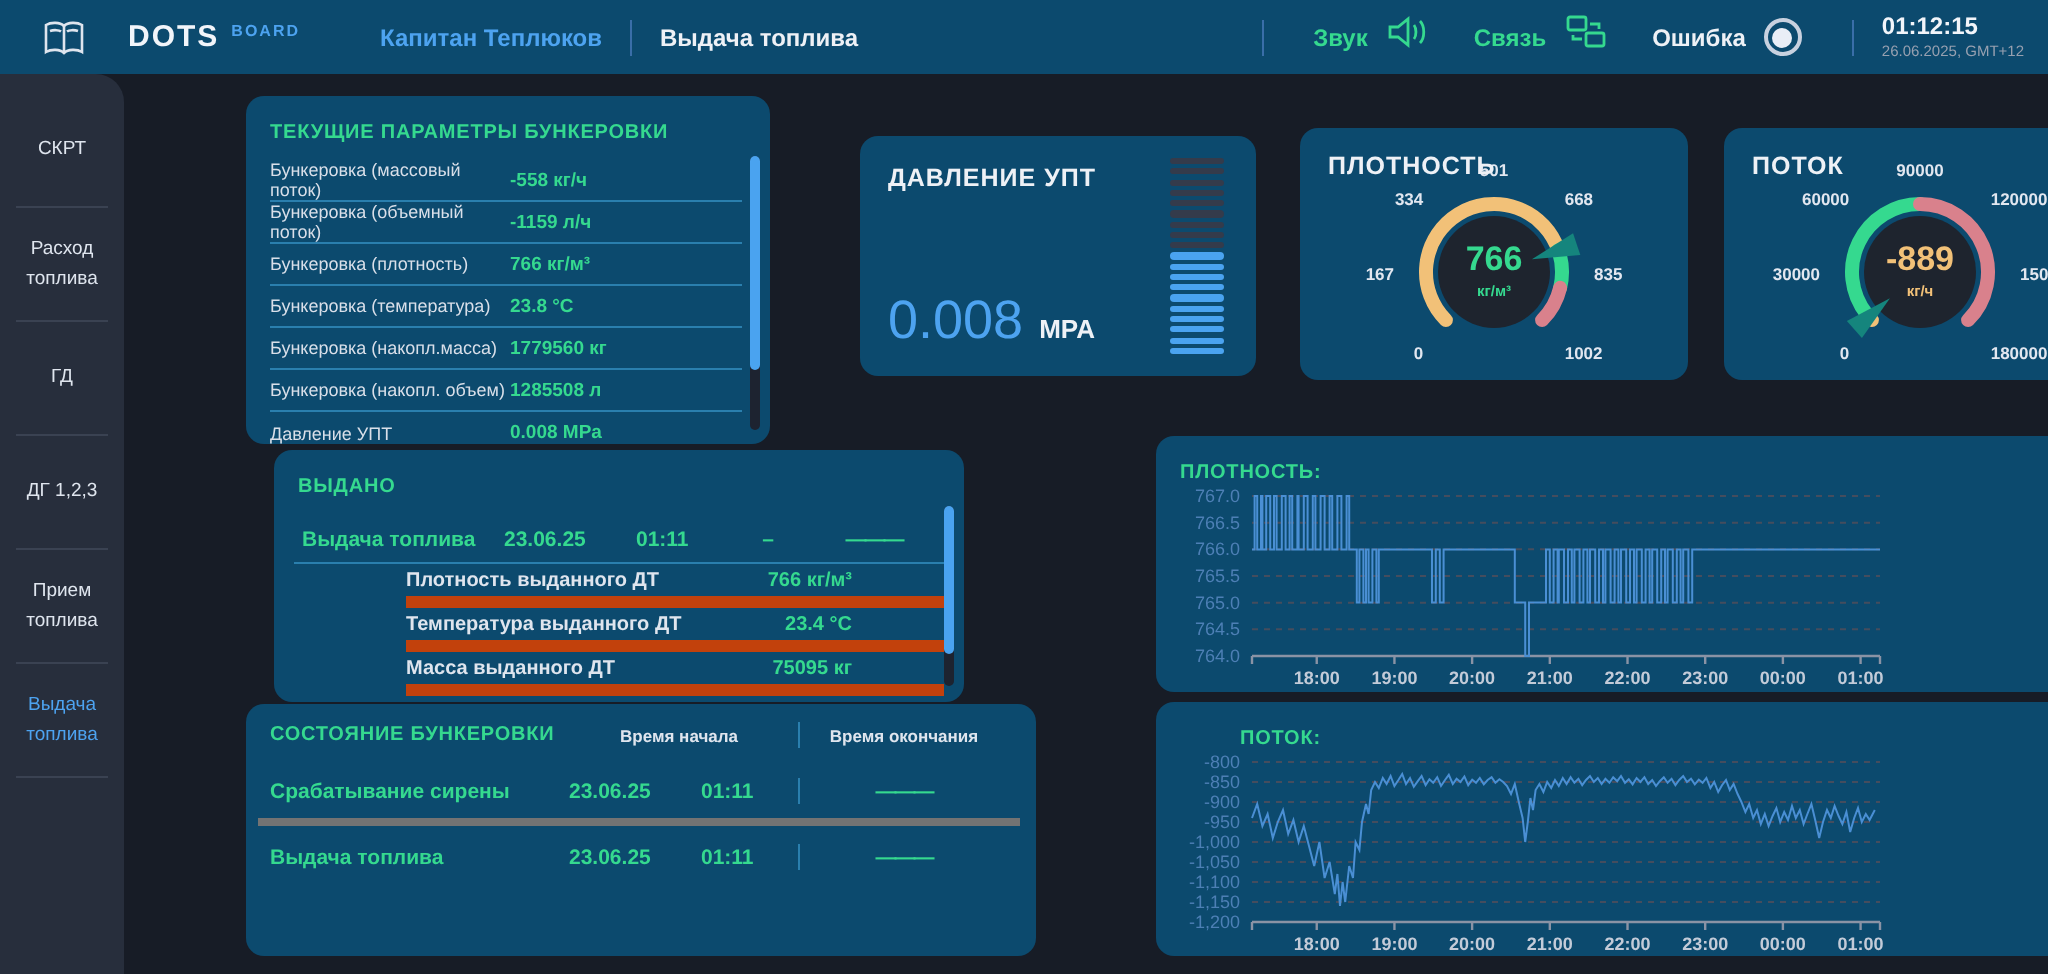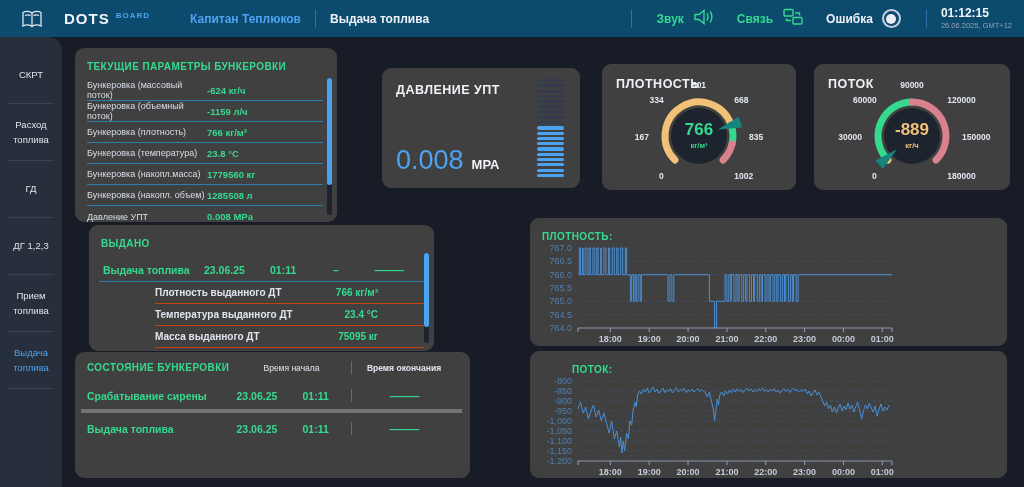--- a/index.html
+++ b/index.html
@@ -33,21 +33,21 @@
   
   .sidebar { position:absolute; left:0; top:37px; width:62px; height:450px;
     background:#272e3c; border-radius:0 14px 0 0; padding-top:10px; z-index:4; }
   .side-item { height:57px; display:flex; flex-direction:column; align-items:center;
     justify-content:center; position:relative; cursor:pointer; }
   .side-item::after { content:""; position:absolute; bottom:0; left:8px; right:8px;
     height:1px; background:#3a4252; }
   .side-label { font-size:9.5px; color:#dfe5ee; text-align:center; line-height:1.5; width:54px; }
   .side-item.active .side-label { color:#4da3f0; }
   
-  .panel { position:absolute; background:#404040; border-radius:9px; overflow:hidden; }
+  .panel { position:absolute; background:#0c4a6e; border-radius:9px; overflow:hidden;margin-left:48px; }
   .p-title-green { color:#35d98f; font-weight:bold; font-size:10px; letter-spacing:.4px; }
   .p-title-white { color:#eef1f6; font-weight:bold; font-size:12.5px; letter-spacing:.5px; }
   
   #params { left:75px; top:48px; width:262px; height:174px; }
   #params .head { padding:8px 12px 6px 12px; }
   .prow { display:flex; align-items:center; height:21px; margin:0 14px 0 12px;
     border-bottom:1px solid #2a7fae; }
   .prow:last-child { border-bottom:none; }
   .prow .pl { flex:1; font-size:9px; color:#d9dfe9; }
   .prow .pv { width:116px; font-size:9.5px; font-weight:bold; color:#35d98f; }
@@ -74,30 +74,30 @@
   #issued { left:89px; top:225px; width:345px; height:126px; }
   #issued .head { padding:8px 12px 7px 12px; }
   .i-mainrow { display:flex; align-items:center; height:24px; margin:0 10px;
     border-bottom:1px solid #2a7fae; font-size:10.5px; font-weight:bold; color:#35d98f; }
   .i-mainrow .n { flex:1; padding-left:4px; }
   .i-mainrow .dt { width:66px; }
   .i-mainrow .tm { width:48px; }
   .i-mainrow .dsh { width:36px; text-align:center; }
   .i-mainrow .end { width:70px; text-align:center; letter-spacing:-1px; }
   .i-subrow { display:flex; align-items:center; height:22px; margin:0 10px 0 66px;
-    border-bottom:1px solid #c2410c; }
+    border-bottom:6px solid #c2410c; }
   .i-subrow:last-child { border-bottom:none; }
   .i-subrow .sl { flex:1; font-size:10px; font-weight:bold; color:#dfe5ee; }
   .i-subrow .sv { width:120px; text-align:right; padding-right:46px;
     font-size:10px; font-weight:bold; color:#35d98f; }
   
   #status { left:75px; top:352px; width:395px; height:126px; }
   .s-head { display:flex; align-items:center; padding:9px 14px 8px 12px; }
   .s-head .ttl { flex:1; }
-  .s-start { width:118px; text-align:center; font-size:8.5px; font-weight:normal; color:#dfe5ee; }
+  .s-start { width:118px; text-align:center; font-size:8.5px; font-weight:bold; color:#dfe5ee; }
   .s-endh { width:104px; text-align:center; font-size:8.5px; font-weight:bold; color:#dfe5ee; }
   .vline { width:1.5px; height:13px; background:#2a7fae; }
   .status-row { display:flex; align-items:center; height:31px; margin:0 8px 0 6px; padding:0 6px;
     font-size:10.5px; font-weight:bold; color:#35d98f; }
   .status-row.divided { border-bottom:4px solid #737373; }
   .status-row .n { flex:1; }
   .status-row .dt { width:66px; }
   .status-row .tm { width:48px; }
   .status-row .end { width:104px; text-align:center; letter-spacing:-1px; }
   
@@ -184,21 +184,21 @@
     </div>
     </div>
 </nav>
 
 <section class="panel" id="params">
   <div class="head"><span class="p-title-green">ТЕКУЩИЕ ПАРАМЕТРЫ БУНКЕРОВКИ</span></div>
   <div>
 
   <div class="prow">
       <span class="pl">Бункеровка (массовый поток)</span>
-      <span class="pv">-624 кг/ч</span>
+      <span class="pv">-558 кг/ч</span>
     </div>
       <div class="prow">
       <span class="pl">Бункеровка (объемный поток)</span>
       <span class="pv">-1159 л/ч</span>
     </div>
       <div class="prow">
       <span class="pl">Бункеровка (плотность)</span>
       <span class="pv">766 кг/м³</span>
     </div>
       <div class="prow">

